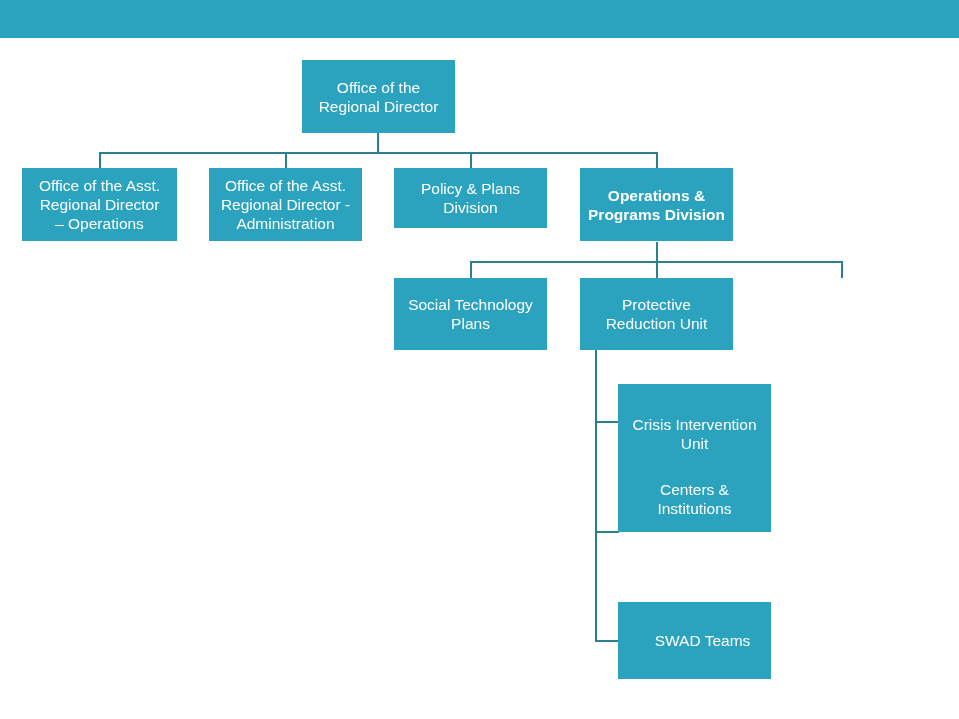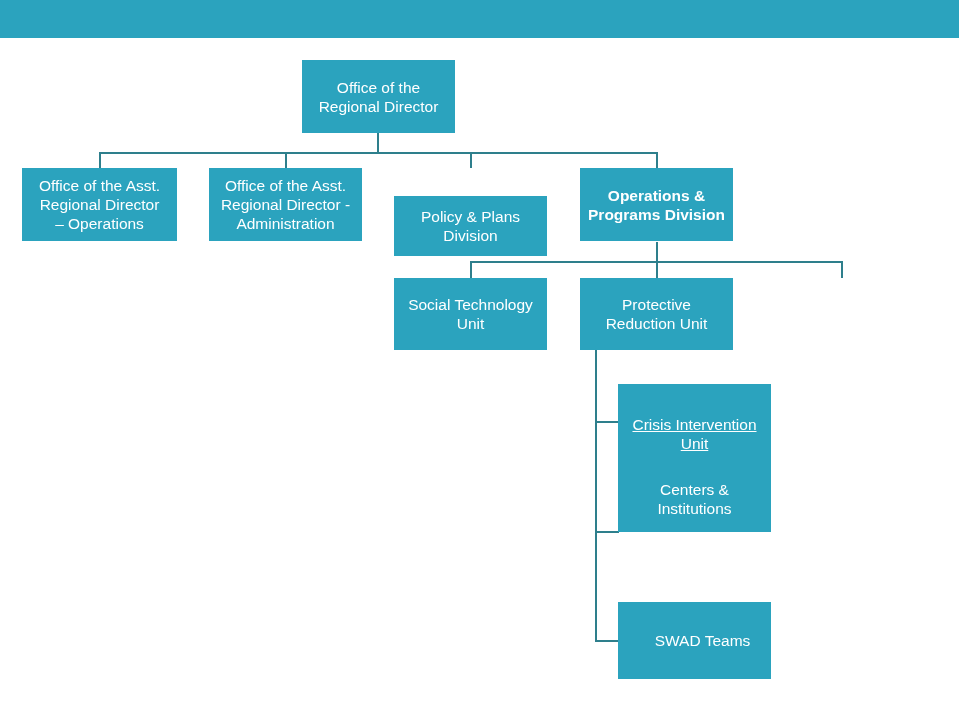--- a/index.html
+++ b/index.html
@@ -89,42 +89,42 @@
 Regional Director
 – Operations</span>
   </div>
 
   <div class="node" style="left:209px; top:168px; width:153px; height:73px;">
     <span class="label">Office of the Asst.
 Regional Director -
 Administration</span>
   </div>
 
-  <div class="node" style="left:394px; top:168px; width:153px; height:60px;margin-top:28px;">
+  <div class="node" style="left:394px; top:168px; width:153px; height:60px;">
     <span class="label">Policy &amp; Plans
 Division</span>
   </div>
 
   <div class="node" style="left:580px; top:168px; width:153px; height:73px;font-weight:bold;">
     <span class="label">Operations &amp;
 Programs Division</span>
   </div>
 
   <div class="node" style="left:394px; top:278px; width:153px; height:72px;">
     <span class="label">Social Technology
-Unit</span>
+Plans</span>
   </div>
 
   <div class="node" style="left:580px; top:278px; width:153px; height:72px;">
     <span class="label">Protective
 Reduction Unit</span>
   </div>
 
 
-  <div class="node" style="left:618px; top:384px; width:153px; height:100px;text-decoration:underline;">
+  <div class="node" style="left:618px; top:384px; width:153px; height:100px;">
     <span class="label">Crisis Intervention
 Unit</span>
   </div>
 
   <div class="node" style="left:618px; top:465px; width:153px; height:67px;">
     <span class="label">Centers &amp;
 Institutions</span>
   </div>
 
   <div class="node" style="left:618px; top:602px; width:153px; height:77px;padding-left:16px;">

